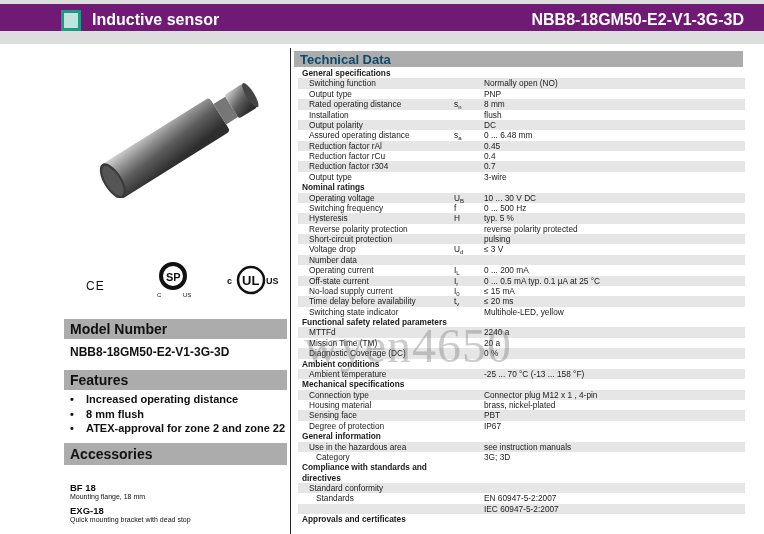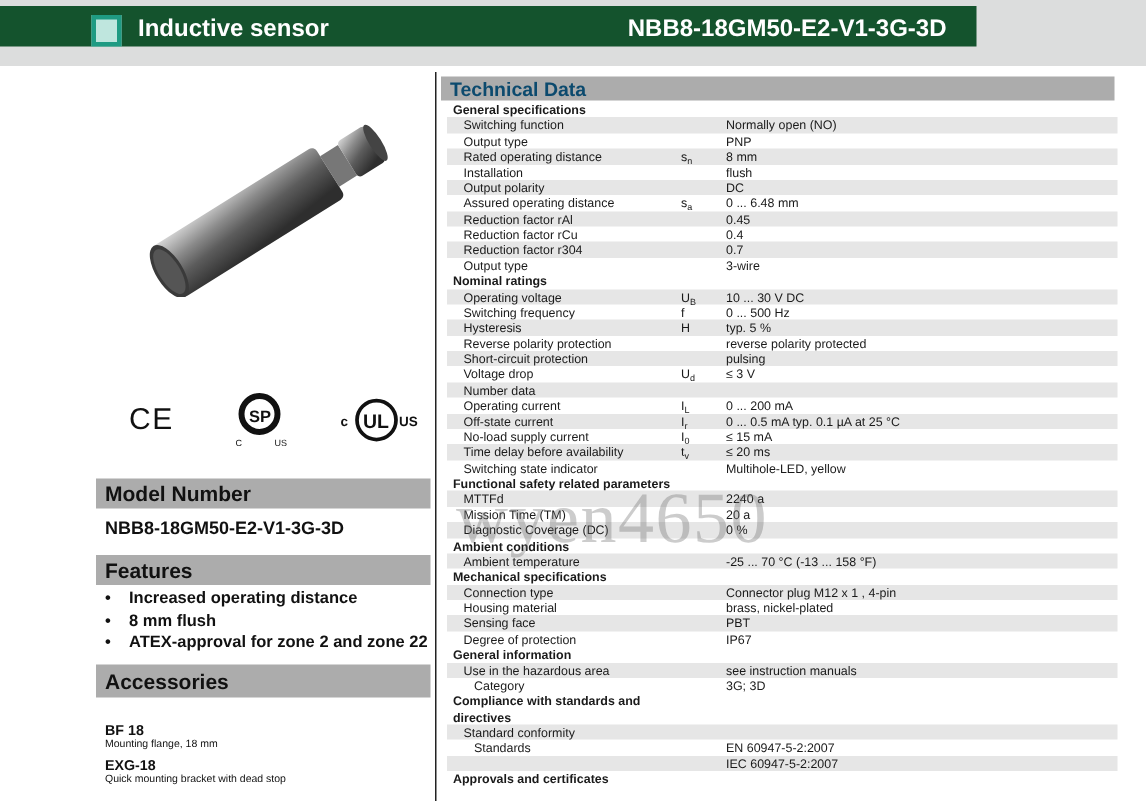--- a/index.html
+++ b/index.html
@@ -1,25 +1,25 @@
 <!DOCTYPE html>
 <html><head>
 <meta charset="utf-8">
 <style>
   html,body{margin:0;padding:0;}
   body{width:764px;height:534px;overflow:hidden;background:#ffffff;font-family:"Liberation Sans",sans-serif;position:relative;}
   .topbar{position:absolute;left:0;top:0;width:764px;height:44px;background:#dcdddd;}
-  .titlebar{position:absolute;left:0;top:4px;width:651px;height:27px;background:#14532d;}
+  .titlebar{position:absolute;left:0;top:4px;width:764px;height:27px;background:#701a75;}
   .logo-box{position:absolute;left:61px;top:6px;width:20px;height:21px;box-sizing:border-box;border:3px solid #1f9b83;background:#bfe6de;}
   .title-left{position:absolute;left:92px;top:5px;font-size:16px;font-weight:bold;color:#ffffff;line-height:22px;}
   .title-right{position:absolute;right:20px;top:5px;font-size:16px;font-weight:bold;color:#ffffff;line-height:22px;}
   .divider{position:absolute;left:290px;top:48px;width:1px;height:486px;background:#222;}
   .product{position:absolute;left:88px;top:78px;width:180px;height:120px;}
   .certs{position:absolute;left:60px;top:260px;width:230px;height:45px;}
-  .ce{position:absolute;left:26px;top:9px;font-size:20px;font-weight:normal;letter-spacing:1px;color:#111;}
+  .ce{position:absolute;left:26px;top:19px;font-size:12px;font-weight:normal;letter-spacing:1px;color:#111;}
   .csa{position:absolute;left:95px;top:0px;width:40px;height:40px;}
   .ul{position:absolute;left:165px;top:2px;width:60px;height:36px;}
   .section-h{position:absolute;left:64px;width:223px;height:20px;background:#acacac;font-size:14px;font-weight:bold;color:#111;line-height:20px;padding-left:6px;box-sizing:border-box;}
   .model-val{position:absolute;left:70px;top:345px;font-size:12px;font-weight:bold;color:#111;}
   .features{position:absolute;left:70px;top:392px;margin:0;padding:0;list-style:none;}
   .features li{font-size:11px;font-weight:bold;color:#111;height:14.5px;line-height:14.5px;position:relative;padding-left:16px;}
   .features li::before{content:"•";position:absolute;left:0;top:0;}
   .acc{position:absolute;left:70px;margin-top:16px;}
   .acc-code{font-size:9.5px;font-weight:bold;color:#111;}
   .acc-desc{font-size:7px;color:#111;}

